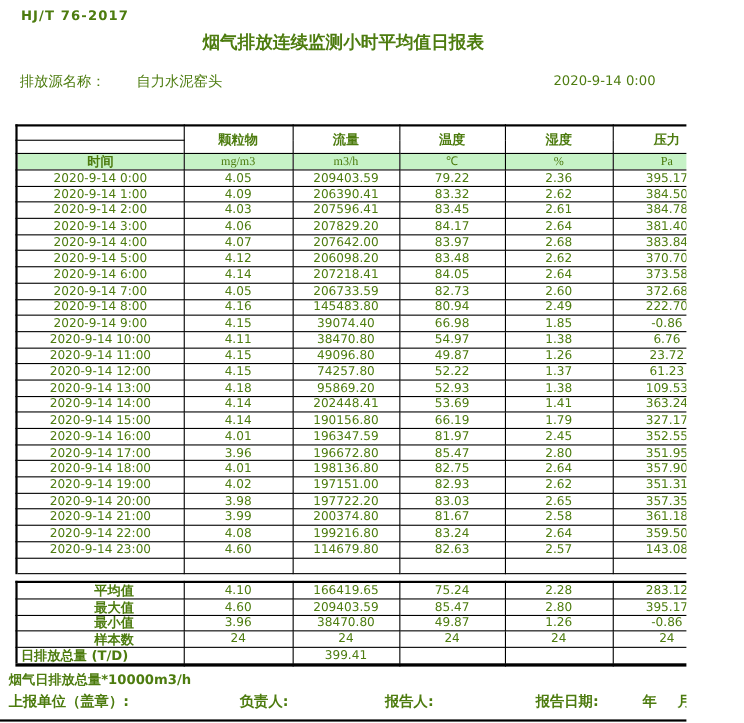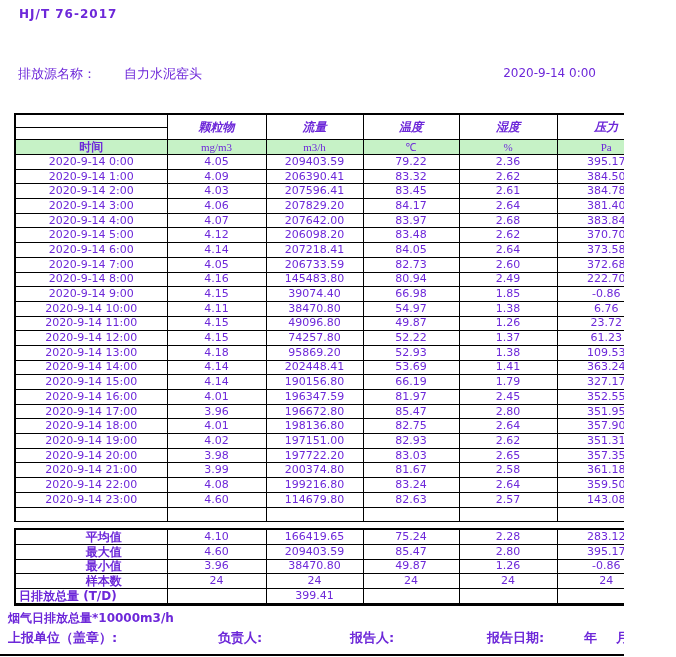--- a/index.html
+++ b/index.html
@@ -1,30 +1,30 @@
 <!DOCTYPE html>
 <html><head>
 <meta charset="utf-8">
 <style>
   html,body{margin:0;padding:0;background:#fff;}
   .page{
-    position:relative;width:624px;height:657px;background:#fff;color:#6d28d9;
+    position:relative;width:624px;height:657px;background:#fff;color:#4d7c0f;
     font-family:"DejaVu Sans",sans-serif;overflow:hidden;
   }
   .std{position:absolute;left:19px;top:7px;font-size:12px;font-weight:bold;letter-spacing:1px;}
   .title{position:absolute;left:0;top:29px;width:100%;text-align:center;font-size:16px;font-weight:bold;}
   .source-row{position:absolute;left:18px;top:65px;font-size:13px;font-weight:normal;}
   .source-name{margin-left:28px;}
   .report-datetime{position:absolute;top:66px;right:28px;font-size:12px;font-weight:normal;}
 
   table{border-collapse:collapse;table-layout:fixed;}
   td{border:1px solid #000;text-align:center;padding:0;white-space:nowrap;overflow:hidden;font-size:11px;line-height:12px;}
 
   .main{position:absolute;left:14px;top:113px;width:641px;border:2px solid #000;border-bottom-width:1px;}
-  .main .hdr1 td{height:12px;font-style:italic;}
+  .main .hdr1 td{height:12px;}
   .main .hdr2 td{height:11px;}
   .poll-hdr{font-size:12px;font-weight:bold;}
   .unit-row td{height:14px;background:#c6f2c6;font-family:Liberation Serif, serif;}
   .time-hdr{font-size:12px;font-weight:bold;}
   .main .data-row td{height:13.7px;}
   .main .empty-row td{height:13.7px;}
 
   .summary{position:absolute;left:14px;top:528px;width:641px;border:2px solid #000;border-bottom-width:3px;}
   .summary td{height:13.8px;}
   .summary .sum-label{font-size:12px;font-weight:bold;padding-left:25px;}
@@ -41,20 +41,21 @@
   .lbl-month{left:616px;}
   .lbl-day{left:645px;}
   .bottom-rule{position:absolute;left:0;top:654px;width:676px;height:2px;background:#000;}
 </style>
 </head>
 <body>
 
 <div class="page">
 
   <div class="std">HJ/T  76-2017</div>
+  <div class="title">烟气排放连续监测小时平均值日报表</div>
 
   <div class="source-row">
     <span>排放源名称：</span><span class="source-name">自力水泥窑头</span>
   </div>
   <div class="report-datetime">2020-9-14 0:00</div>
 
   <table class="main">
     <colgroup>
       <col style="width:152px">
         <col style="width:99px">

